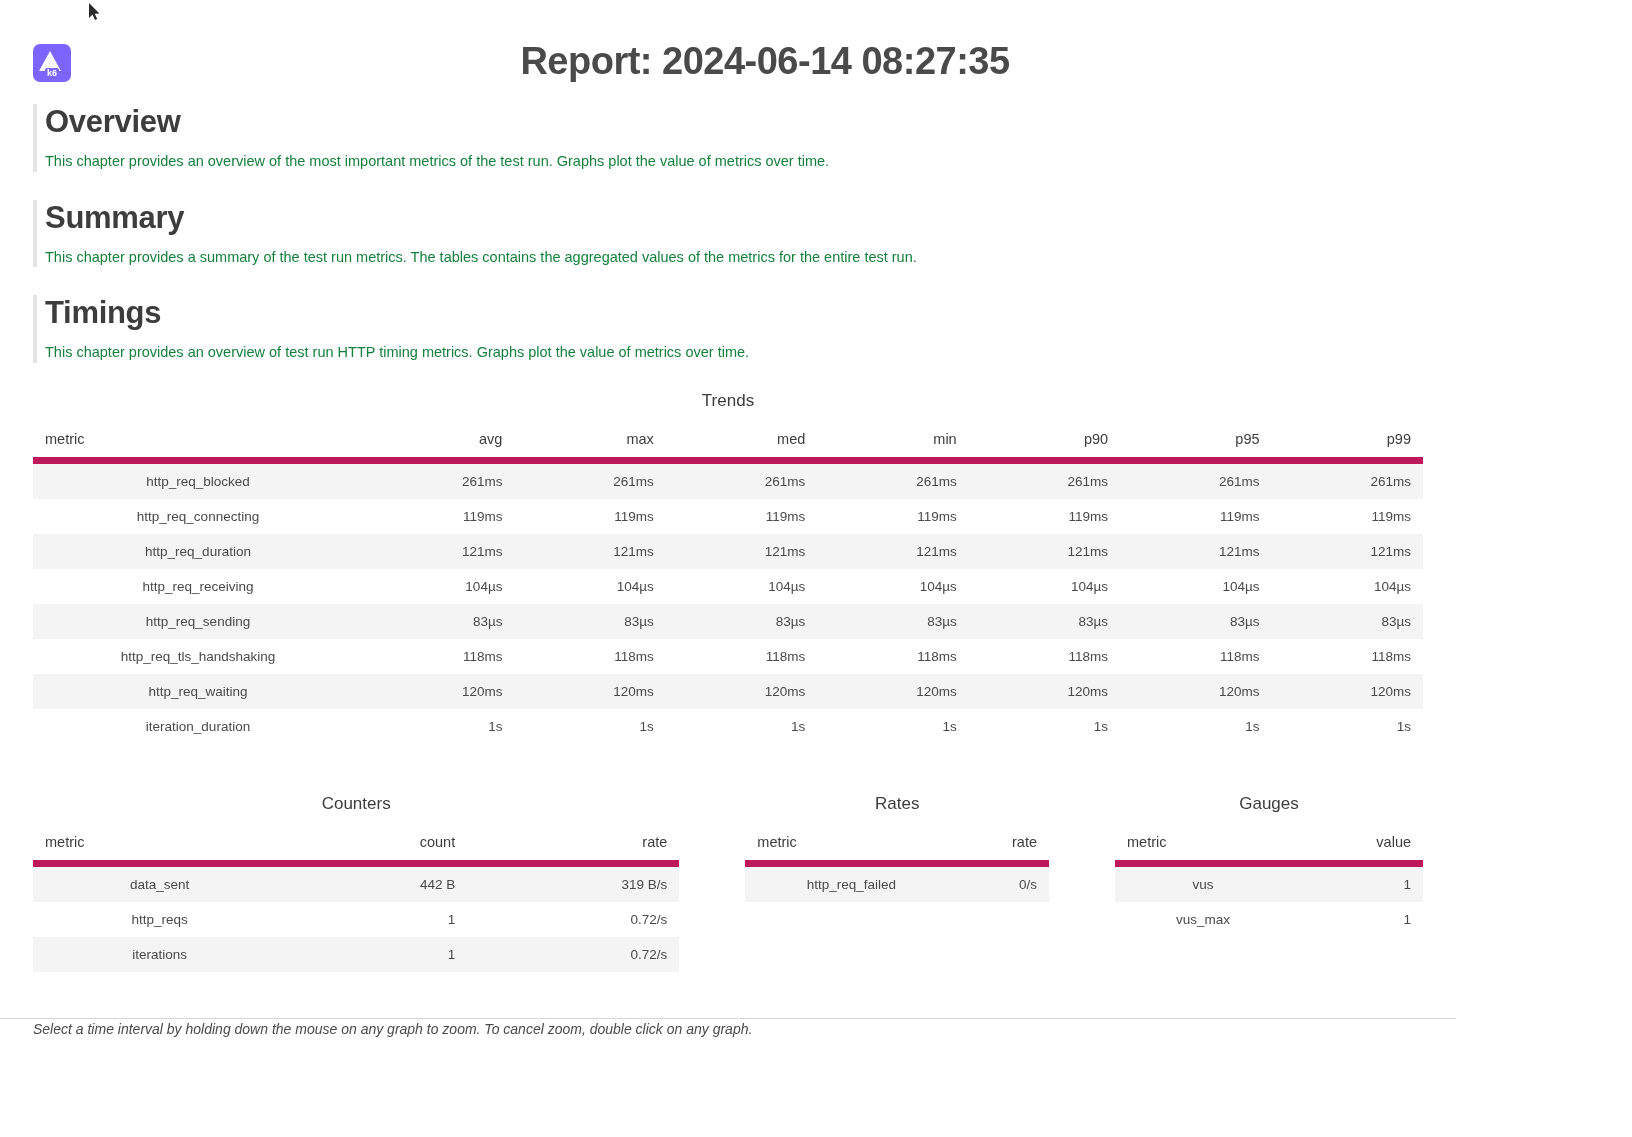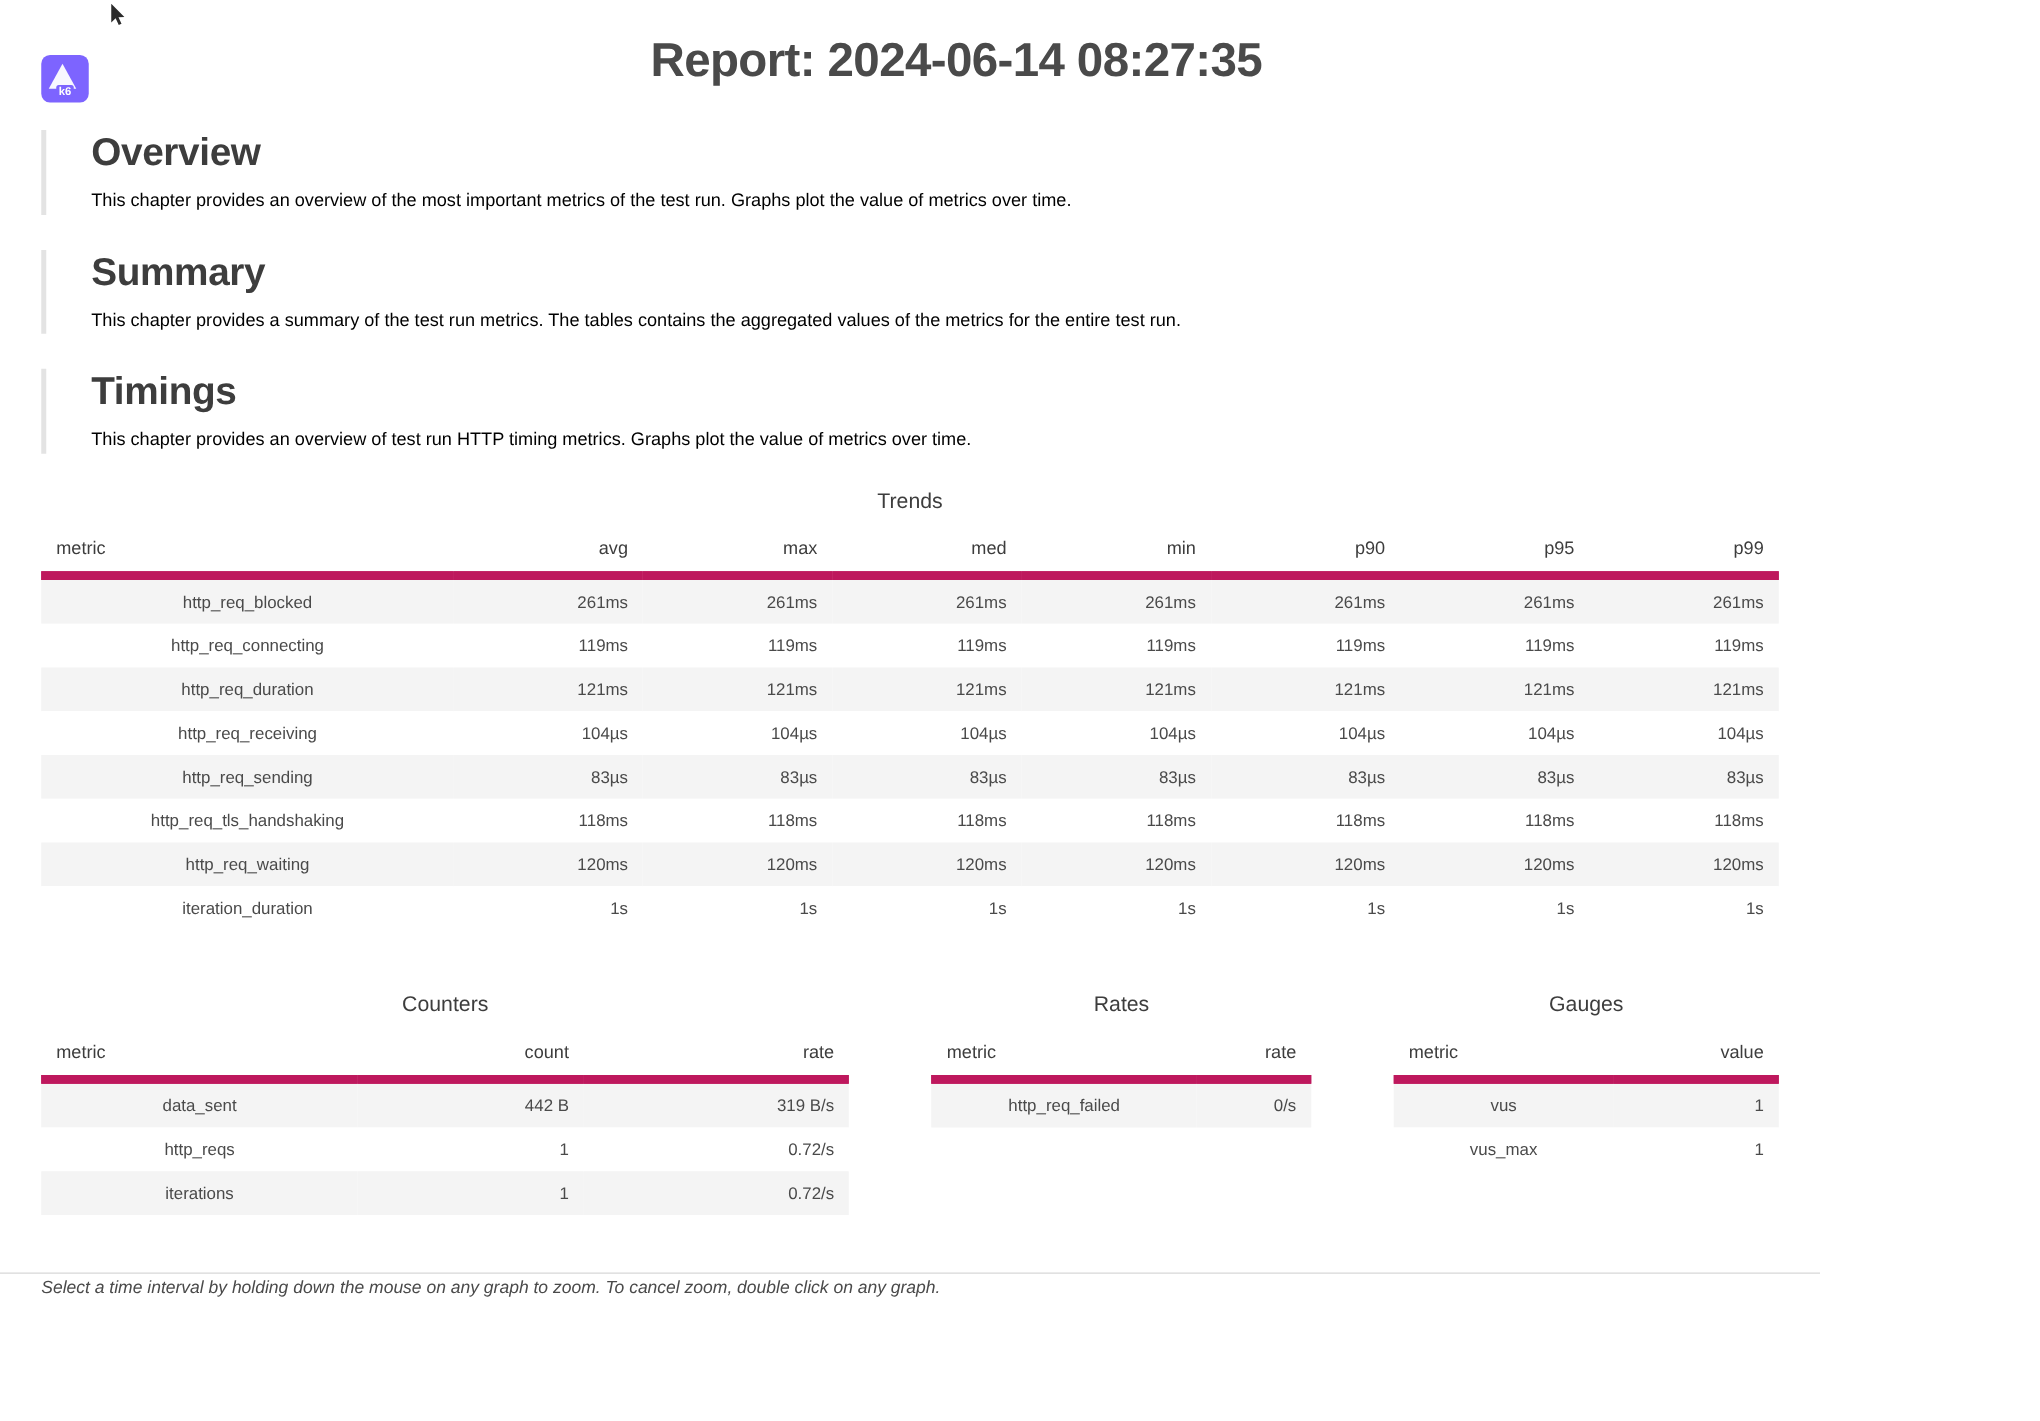--- a/index.html
+++ b/index.html
@@ -37,45 +37,45 @@
     align-items: flex-end;
     justify-content: center;
   }
   .logo svg { display: block; }
   .report-title {
     text-align: center;
     font-size: 38px;
     font-weight: bold;
     color: #4a4a4a;
     letter-spacing: -0.5px;
-    padding-top: 28px;
+    padding-top: 40px;
     margin: 0;
     width: 1530px;
   }
 
   
   .chapters {
     padding-left: 33px;
     padding-right: 40px;
   }
   .chapter {
     border-left: 4px solid #e3e3e3;
-    padding-left: 36px;
+    padding-left: 8px;
     margin-bottom: 28px;
   }
   .chapter h2 {
     font-size: 31px;
     font-weight: bold;
     color: #3d3d3d;
     margin: 0 0 12px 0;
     letter-spacing: -0.3px;
   }
   .chapter p {
     font-size: 14.5px;
-    color: #000000;
+    color: #15803d;
     margin: 0;
     line-height: 1.35;
   }
 
   
   .tables-area {
     padding: 0 33px;
   }
   .table-block { }
   .table-caption {

